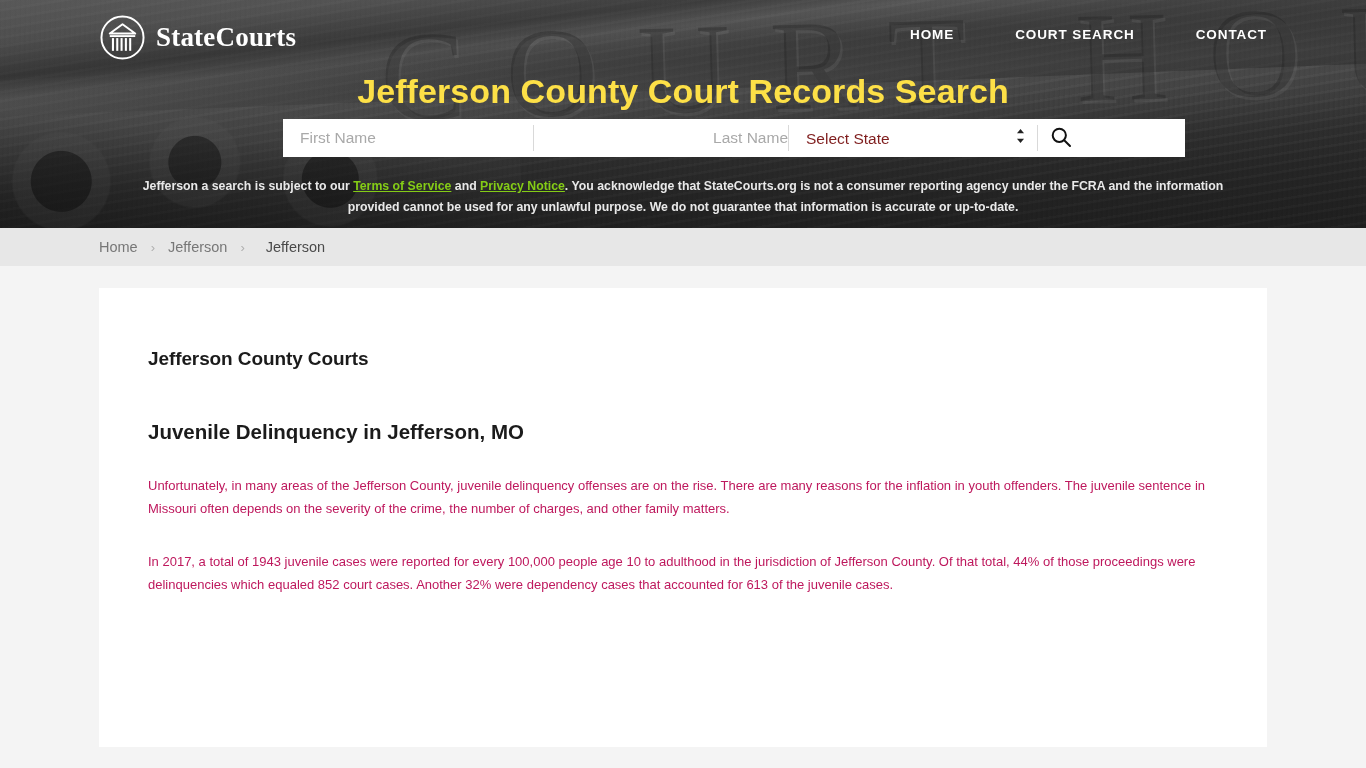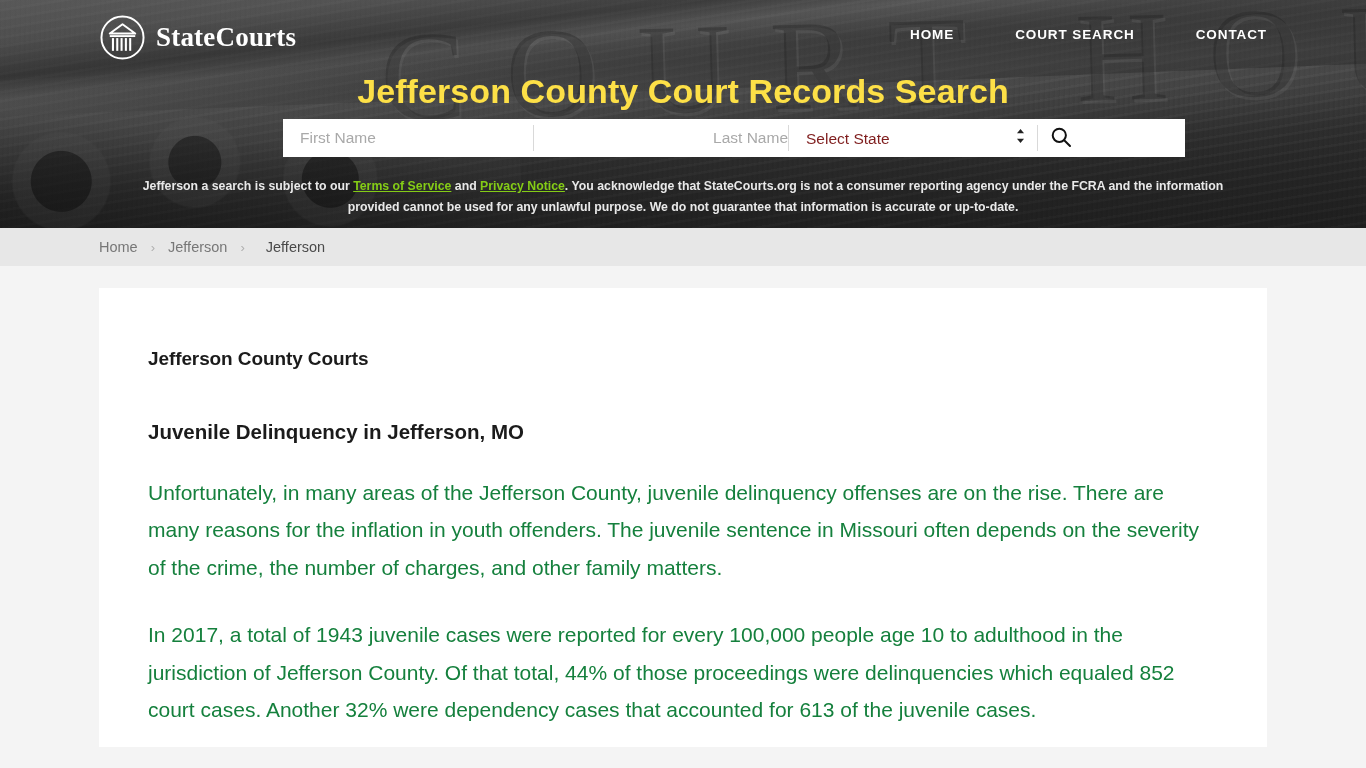--- a/index.html
+++ b/index.html
@@ -263,23 +263,23 @@
     letter-spacing: -.1px;
     margin: 18px 0 0 0;
   }
   h2.section-title {
     font-size: 20.5px;
     font-weight: 700;
     color: #1b1b1b;
     margin: 50px 0 8px 0;
   }
   p.body {
-    font-size: 21px;
+    font-size: 13px;
     line-height: 1.78;
-    color: #15803d;
+    color: #be185d;
     margin-top: 30px;
   }
 </style>
 </head>
 <body>
 
 <header class="hero">
   <div class="hero-bg"></div>
   <div class="hero-cornice"></div>
   <div class="hero-letters">COURT HOUSE</div>

